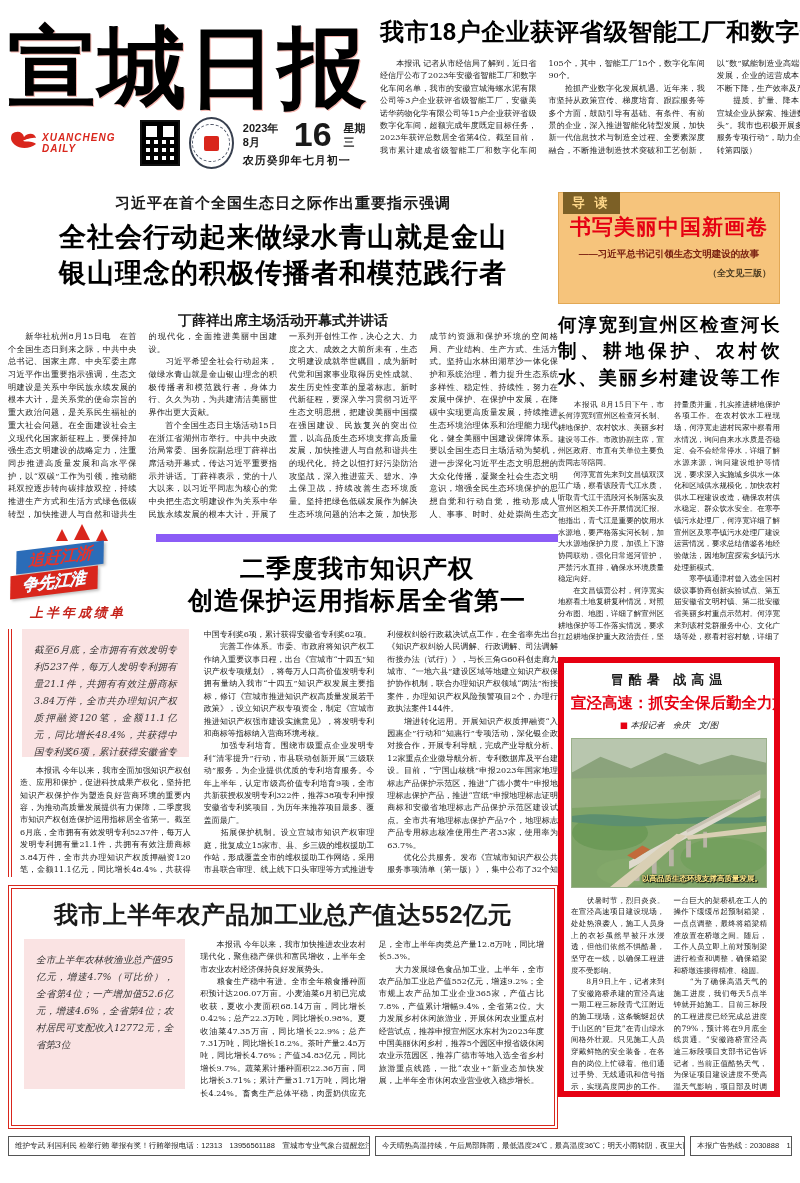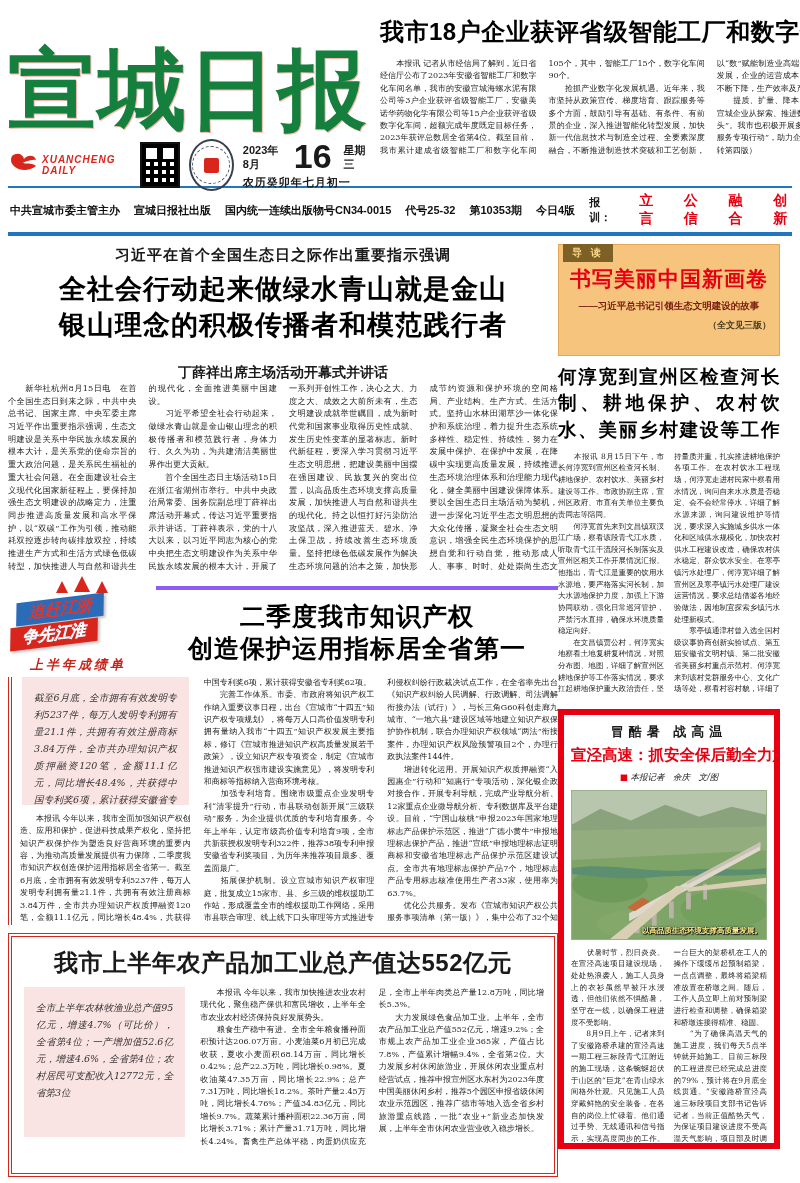--- a/index.html
+++ b/index.html
@@ -3,21 +3,21 @@
 <meta charset="utf-8">
 <style>
   * { margin:0; padding:0; box-sizing:border-box; }
   html,body { background:#e9e9e9; }
   body { font-family:"Liberation Sans", sans-serif; color:#1a1a1a; }
   .page { width:800px; height:1183px; margin:0 auto; background:#ffffff; padding:6px 8px 4px 8px; overflow:hidden; position:relative; }
 
   
   .header-row { display:flex; height:178px; }
   .masthead { width:372px; position:relative; }
-  .paper-title { font-family:"DejaVu Serif", serif; font-weight:900; color:#15803d; font-size:88px; line-height:1.05; letter-spacing:2px; margin-top:37px; white-space:nowrap; text-shadow:1px 1px 0 #f5b5ae; }
+  .paper-title { font-family:"DejaVu Serif", serif; font-weight:900; color:#000000; font-size:88px; line-height:1.05; letter-spacing:2px; margin-top:15px; white-space:nowrap; text-shadow:1px 1px 0 #f5b5ae; }
   .mast-bottom { display:flex; align-items:center; gap:9px; margin-top:4px; }
   .logo-wrap { display:flex; align-items:center; gap:4px; }
   .logo-caption { color:#d9261c; font-weight:bold; font-style:italic; font-size:10px; letter-spacing:1px; }
   .qr { width:46px; height:46px; border:2px solid #111; position:relative; background:
         repeating-linear-gradient(0deg,#000 0 4px,rgba(255,255,255,0) 4px 8px),
         repeating-linear-gradient(90deg,#000 0 4px,#fff 4px 8px); }
   .qr::before,.qr::after { content:""; position:absolute; width:11px; height:11px; background:#fff; border:3px solid #000; }
   .qr::before { left:1px; top:1px; } .qr::after { right:1px; top:1px; }
   .seal { width:52px; height:52px; border:2px solid #38404f; border-radius:50%; display:flex; align-items:center; justify-content:center; position:relative; }
   .seal-inner { width:38px; height:38px; border:1px dashed #4a5264; border-radius:50%; display:flex; align-items:center; justify-content:center; }
@@ -55,35 +55,35 @@
   
   .ip-section { margin-top:8px; position:relative; }
   .banner-graphic { position:absolute; left:0; top:-6px; width:142px; height:96px; }
   .arrows { position:absolute; left:48px; top:-4px; display:flex; gap:6px; }
   .arrow { width:0; height:0; border-left:8px solid transparent; border-right:8px solid transparent; border-bottom:16px solid #d9261c; }
   .arrow.small { border-left-width:6px; border-right-width:6px; border-bottom-width:12px; margin-top:5px; }
   .ribbon { font-weight:900; font-style:italic; font-size:16px; padding:1px 12px; white-space:nowrap; transform:rotate(-7deg) skewX(-8deg); width:fit-content; box-shadow:2px 2px 3px rgba(0,0,0,0.25); }
   .ribbon-1 { background:#2b6cb8; color:#e8332a; margin:18px 0 0 8px; }
   .ribbon-2 { background:#d9261c; color:#2b6cb8; margin:2px 0 0 2px; -webkit-text-stroke:0.4px #fff; }
   .banner-script { color:#c5231b; font-family:"DejaVu Serif", serif; font-style:italic; font-weight:bold; font-size:13px; margin:10px 0 0 22px; letter-spacing:3px; white-space:nowrap; }
-  .ip-header { margin-left:148px; border-top:4px solid #8b5cf6; padding-top:10px; text-align:center; }
+  .ip-header { margin-left:148px; border-top:8px solid #8b5cf6; padding-top:10px; text-align:center; }
   .ip-title { font-size:25px; font-weight:900; line-height:1.3; color:#000; letter-spacing:1px; }
   .ip-body { margin-top:12px; border-left:4px double #d9261c; padding-left:8px; column-count:3; column-gap:13px; height:248px; overflow:hidden; font-size:8px; }
   .pink-box { background:#fae3e3; break-inside:avoid; padding:12px 12px; margin:0 2px 8px 2px; font-family:"DejaVu Serif", serif; font-style:italic; font-size:9.5px; line-height:1.8; color:#333; text-align:justify; }
   .ip-box { height:128px; overflow:hidden; }
 
   
   .agri-section { border:4px double #d9261c; margin-top:8px; padding:6px 10px 6px 10px; height:244px; overflow:hidden; }
   .agri-title { text-align:center; font-size:24px; font-weight:900; letter-spacing:0.5px; margin:4px 0 8px 0; white-space:nowrap; }
   .agri-body { column-count:3; column-gap:13px; height:176px; overflow:hidden; font-size:8px; }
   .agri-box { height:150px; overflow:hidden; }
 
   
   .reading-guide { background:#f6c47c; border:1px solid #e2a855; padding:16px 8px 8px 8px; position:relative; height:112px; }
-  .rg-tab { position:absolute; top:-1px; left:4px; background:#7c6026; color:#ffd88a; font-size:10px; font-weight:bold; padding:2px 9px; letter-spacing:3px; }
+  .rg-tab { position:absolute; top:-1px; left:4px; background:#7c6026; color:#ffd88a; font-size:13px; font-weight:bold; padding:2px 9px; letter-spacing:3px; }
   .rg-title { color:#e60012; font-size:21px; font-weight:900; text-align:center; letter-spacing:1px; margin-top:4px; white-space:nowrap; }
   .rg-sub { color:#7a2012; font-size:9.5px; font-weight:bold; text-align:center; margin-top:7px; white-space:nowrap; }
   .rg-note { color:#4a3a20; font-size:9px; font-weight:bold; text-align:right; margin-top:6px; }
 
   
   .inspection { margin-top:8px; }
   .inspection h3 { font-size:18.5px; font-weight:900; line-height:1.42; text-align:justify; text-align-last:justify; letter-spacing:0.5px; color:#000; }
   .inspection-body { margin-top:8px; column-count:2; column-gap:10px; height:252px; overflow:hidden; font-size:7.5px; }
 
   
@@ -137,33 +137,20 @@
     </div>
 
     <div class="top-article">
       <h1>我市18户企业获评省级智能工厂和数字化车间</h1>
       <div class="small-flow top-body">　　本报讯 记者从市经信局了解到，近日省经信厅公布了2023年安徽省智能工厂和数字化车间名单，我市的安徽宣城海螺水泥有限公司等3户企业获评省级智能工厂，安徽美诺华药物化学有限公司等15户企业获评省级数字化车间，超额完成年度既定目标任务，2023年获评总数居全省第4位。截至目前，我市累计建成省级智能工厂和数字化车间105个，其中，智能工厂15个，数字化车间90个。
 　　抢抓产业数字化发展机遇。近年来，我市坚持从政策宣传、梯度培育、跟踪服务等多个方面，鼓励引导有基础、有条件、有前景的企业，深入推进智能化转型发展，加快新一代信息技术与制造全过程、全要素深度融合，不断推进制造技术突破和工艺创新，以“数”赋能制造业高端化、智能化、绿色化发展，企业的运营成本、不良品率、能耗等不断下降，生产效率及产能不断提升。
 　　提质、扩量、降本、增效，越来越多的宣城企业从探索、推进数字化转型中尝到“甜头”。我市也积极开展多场次、多形式“入企服务专项行动”，助力企业数字化转型。（下转第四版）</div>
     </div>
   </div>
 
-  <div class="info-bar">
-    <span class="info-item">中共宣城市委主管主办</span>
-    <span class="info-item">宣城日报社出版</span>
-    <span class="info-item">国内统一连续出版物号CN34-0015</span>
-    <span class="info-item">代号25-32</span>
-    <span class="info-item">第10353期</span>
-    <span class="info-item">今日4版</span>
-    <span class="motto-label">报训：</span>
-    <span class="motto-word">立言</span>
-    <span class="motto-word">公信</span>
-    <span class="motto-word">融合</span>
-    <span class="motto-word">创新</span>
-  </div>
 
   <div class="content-row">
     <div class="left-col">
 
       <div>
         <div class="lead-kicker">习近平在首个全国生态日之际作出重要指示强调</div>
         <div class="lead-headline">全社会行动起来做绿水青山就是金山
 银山理念的积极传播者和模范践行者</div>
         <div class="lead-subhead">丁薛祥出席主场活动开幕式并讲话</div>
         <div class="small-flow lead-body">　　新华社杭州8月15日电　在首个全国生态日到来之际，中共中央总书记、国家主席、中央军委主席习近平作出重要指示强调，生态文明建设是关系中华民族永续发展的根本大计，是关系党的使命宗旨的重大政治问题，是关系民生福祉的重大社会问题。在全面建设社会主义现代化国家新征程上，要保持加强生态文明建设的战略定力，注重同步推进高质量发展和高水平保护，以“双碳”工作为引领，推动能耗双控逐步转向碳排放双控，持续推进生产方式和生活方式绿色低碳转型，加快推进人与自然和谐共生的现代化，全面推进美丽中国建设。

